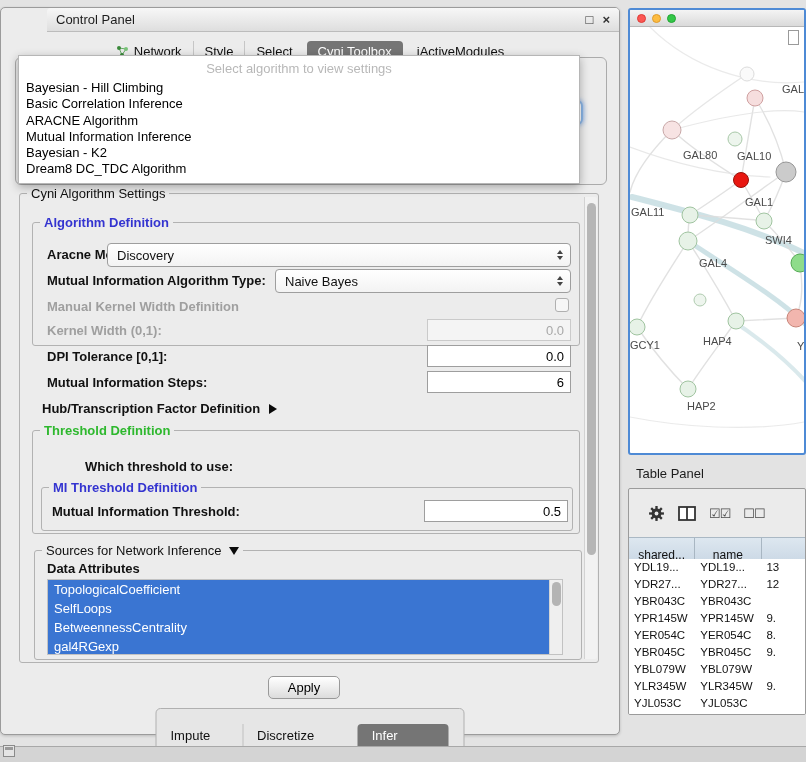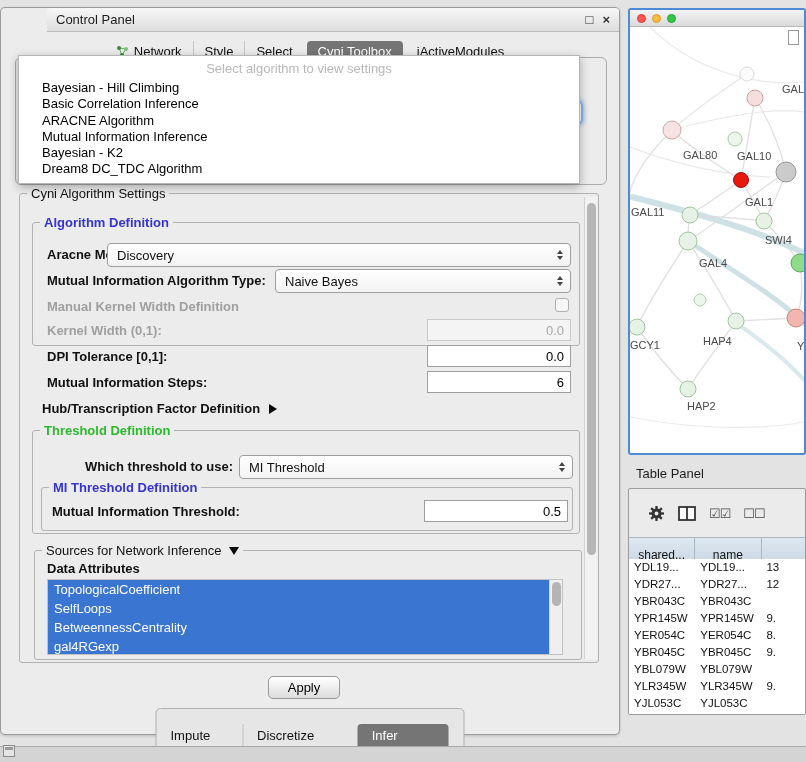--- a/index.html
+++ b/index.html
@@ -33,21 +33,21 @@
 
   .selector-panel { position:absolute; left:14px; top:49px; width:592px; height:128px;
     border:1px solid #ababab; border-radius:6px; }
   .combo-fragment { position:absolute; left:549px; top:92px; width:33px; height:25px;
     background:#fff; border:2px solid #8ab6e8; border-radius:0 6px 6px 0;
     box-shadow:0 0 4px 1px rgba(110,160,230,.65);
     display:flex; align-items:center; justify-content:center; z-index:2; }
 
   .dropdown-popup { position:absolute; left:17px; top:47px; width:562px; background:#fff;
     border:1px solid #b6b6b6; box-shadow:0 3px 9px rgba(0,0,0,.3); z-index:10;
-    padding:3px 16px 5px; }
+    padding:3px 0 5px; }
   .dd-placeholder { text-align:center; color:#b8b8b8; padding:2px 0 4px; }
   .dd-item { padding:0 7px; line-height:16.3px; color:#000; }
   .dd-item.bold { font-weight:normal; }
 
   
   .group { position:absolute; border:1px solid #b2b2b2; border-radius:3px; }
   .group-title { position:absolute; top:-8px; left:7px; background:#ececec;
     padding:0 4px; white-space:nowrap; display:flex; align-items:center; gap:7px; }
   .gt-blue  { color:var(--gtblue,#3434d0); font-weight:bold; }
   .gt-green { color:var(--gtgreen,#2eb82e); font-weight:bold; }
@@ -249,27 +249,20 @@
 
     <div class="hub-row">
       <span>Hub/Transcription Factor Definition</span>
       <span class="tri-right"></span>
     </div>
 
     <div class="group threshold-group">
       <span class="group-title gt-green">Threshold Definition</span>
 
       <span class="flabel" style="left:52px; top:28px;">Which threshold to use:</span>
-      <div class="combo" style="left:206px; top:24px; width:334px;">
-        <span>MI Threshold</span>
-        <span class="arrows">
-            <span class="tri-up"></span>
-            <span class="tri-dn"></span>
-          </span>
-      </div>
 
       <div class="group migroup">
         <span class="group-title gt-blue">MI Threshold Definition</span>
         <span class="flabel" style="left:10px; top:16px;">Mutual Information Threshold:</span>
         <input class="tfield" style="left: 382px; top: 12px; width: 144px;" value="0.5">
       </div>
     </div>
 
     <div class="group sources-group">
       <span class="group-title">

